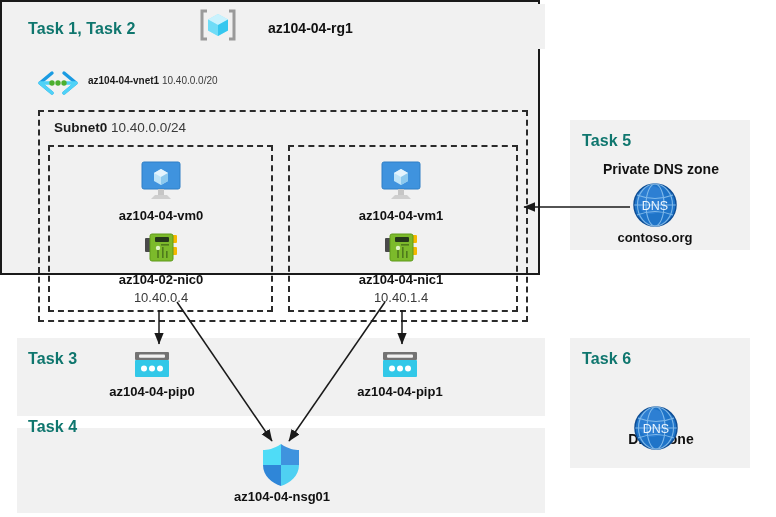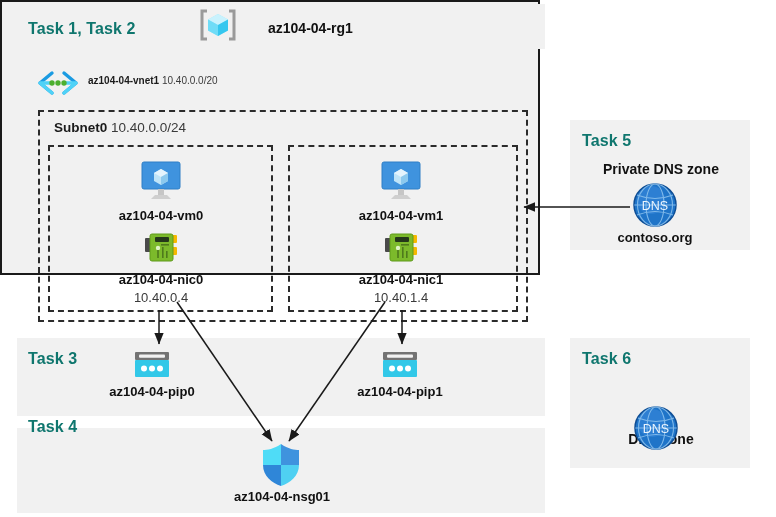--- a/index.html
+++ b/index.html
@@ -122,21 +122,21 @@
       <rect x="7" y="4" width="23" height="27" rx="2" fill="#7cba2b"></rect>
       <rect x="7" y="4" width="23" height="27" rx="2" fill="none" stroke="#5e9a1b" stroke-width="1"></rect>
       <rect x="12" y="7" width="14" height="5" rx="1" fill="#24371a"></rect>
       <circle cx="15" cy="18" r="2.2" fill="#dff3c4"></circle>
       <rect x="14.2" y="20" width="1.6" height="8" fill="#4f7a1c"></rect>
       <rect x="19" y="17" width="1.6" height="11" fill="#4f7a1c"></rect>
       <rect x="23" y="21" width="1.6" height="7" fill="#4f7a1c"></rect>
       <rect x="18" y="14" width="8" height="1.6" fill="#4f7a1c"></rect>
     </svg>
   </div>
-  <div class="node-label" style="left:161px; top:272px;">az104-04-nic0</div>
+  <div class="node-label" style="left:161px; top:272px;">az104-02-nic0</div>
   <div class="node-sub" style="left:161px; top:290px;">10.40.0.4</div>
 
   <div class="dashed" id="subnet1-box"></div>
 
   <div class="icon" style="left:378px; top:160px;">
     <svg width="46" height="42" viewBox="0 0 46 42">
       <rect x="4" y="2" width="38" height="27" rx="2" fill="#3f93de"></rect>
       <rect x="4" y="2" width="38" height="27" rx="2" fill="none" stroke="#2f7fc6" stroke-width="1"></rect>
       <polygon points="23,9 30,13 30,21 23,25 16,21 16,13" fill="#bfe4f8"></polygon>
       <polygon points="23,9 30,13 23,17 16,13" fill="#e4f4fd"></polygon>

